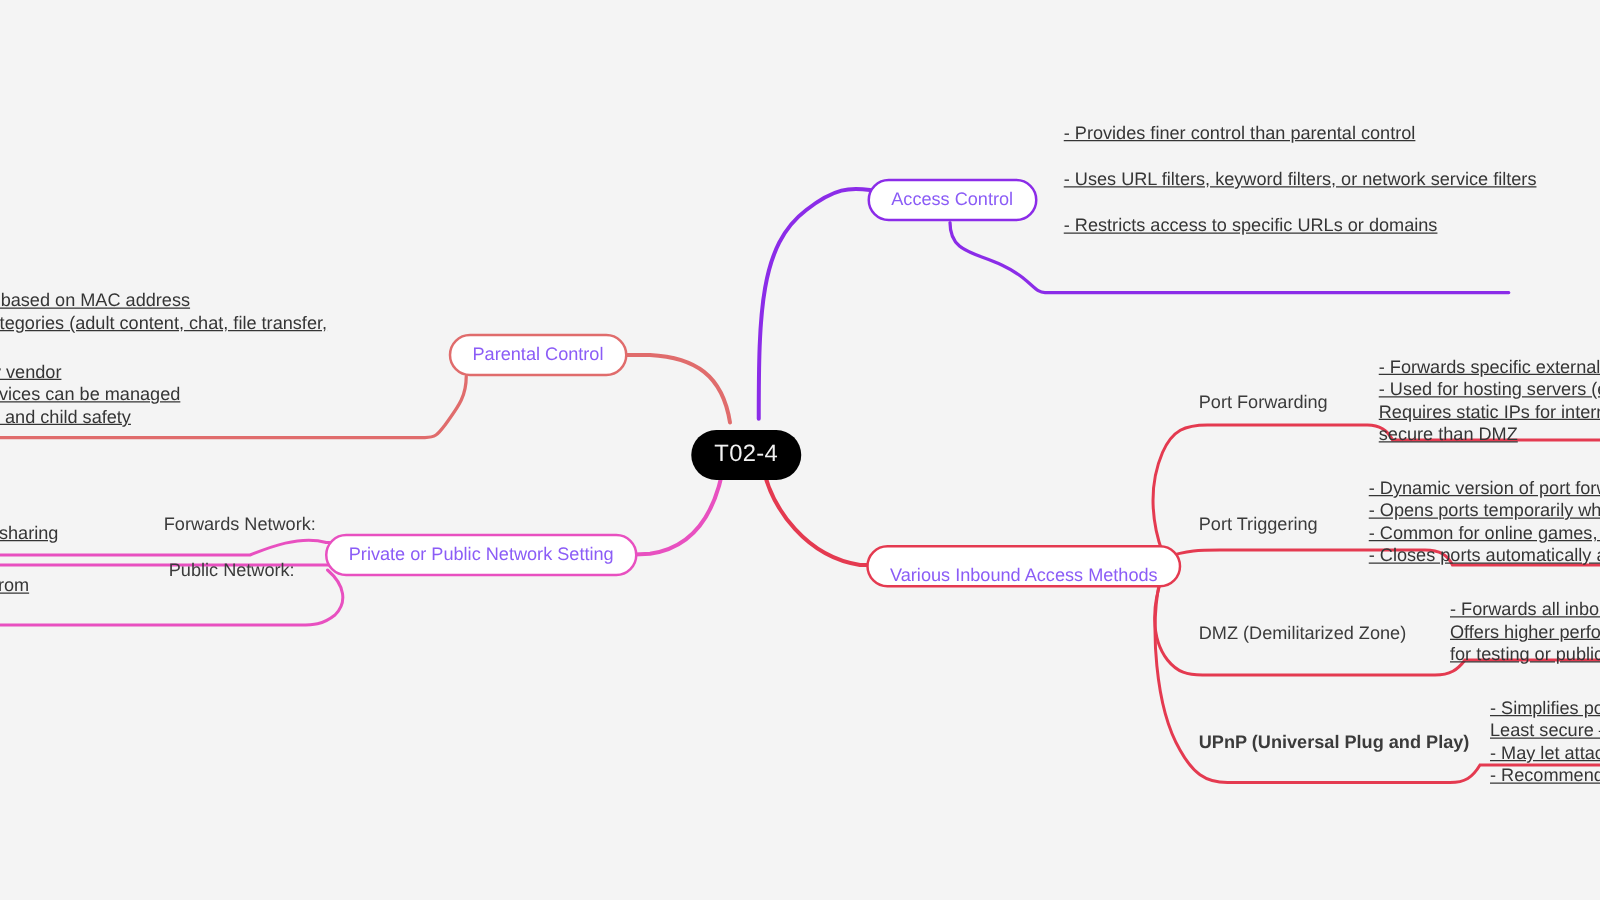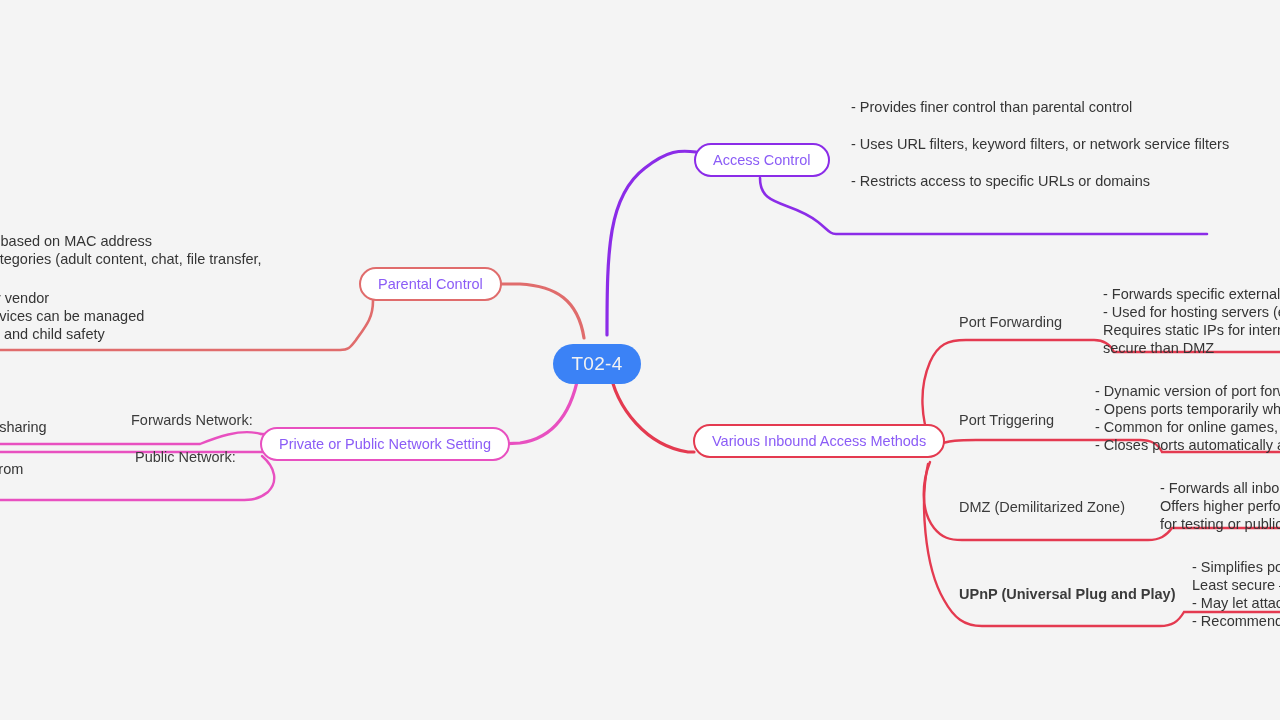--- a/index.html
+++ b/index.html
@@ -30,21 +30,21 @@
     white-space:nowrap;
     display:flex;
     align-items:center;
     justify-content:center;
     padding:0 17px;
     height:34px;
     z-index:4;
   }
   .root-node {
     position:absolute;
-    background:#3b82f6;
+    background:#000000;
     border:none;
     border-radius:20px;
     color:#f2f2f2;
     font-size:19px;
     letter-spacing:.3px;
     display:flex;
     align-items:center;
     justify-content:center;
     height:40px;
     z-index:6;
@@ -58,21 +58,21 @@
     z-index:4;
   }
   .leafblock {
     position:absolute;
     color:#353535;
     font-size:14.5px;
     line-height:18px;
     white-space:nowrap;
     z-index:3;
   }
-  .leafblock .ln { display:block; }
+  .leafblock .ln { display:block;text-decoration:underline; }
   .leafblock.spaced .ln { margin-bottom:19px; }
   .leafblock.spaced .ln:last-child { margin-bottom:0; }
 </style>
 </head>
 <body>
 
 <div id="canvas">
 
   <svg id="wires" viewBox="0 0 1280 720" width="1280" height="720" fill="none">
 
@@ -131,21 +131,21 @@
   <div class="sublabel" style="left:131px; top:413px;">Forwards Network:</div>
   <div class="sublabel" style="left:135px; top:450px;">Public Network:</div>
   <div class="leafblock" style="left:-46px; top:400px;">
     <span class="ln">work)</span>
     <span class="ln">printer sharing</span>
   </div>
   <div class="leafblock" style="left:-42px; top:460px;">
     <span class="ln">dden from</span>
   </div>
 
-  <div class="node" style="left:693px; top:424px; border-color:#e43a50;">
+  <div class="node" style="left:693px; top:436px; border-color:#e43a50;align-items:flex-end;">
     <span>Various Inbound Access Methods</span>
   </div>
 
   <div class="sublabel" style="left:959px; top:315px;">Port Forwarding</div>
   <div class="leafblock" style="left:1103px; top:285px;">
     <span class="ln">- Forwards specific external p</span>
     <span class="ln">- Used for hosting servers (e.g</span>
     <span class="ln">Requires static IPs for interna</span>
     <span class="ln">secure than DMZ</span>
   </div>

